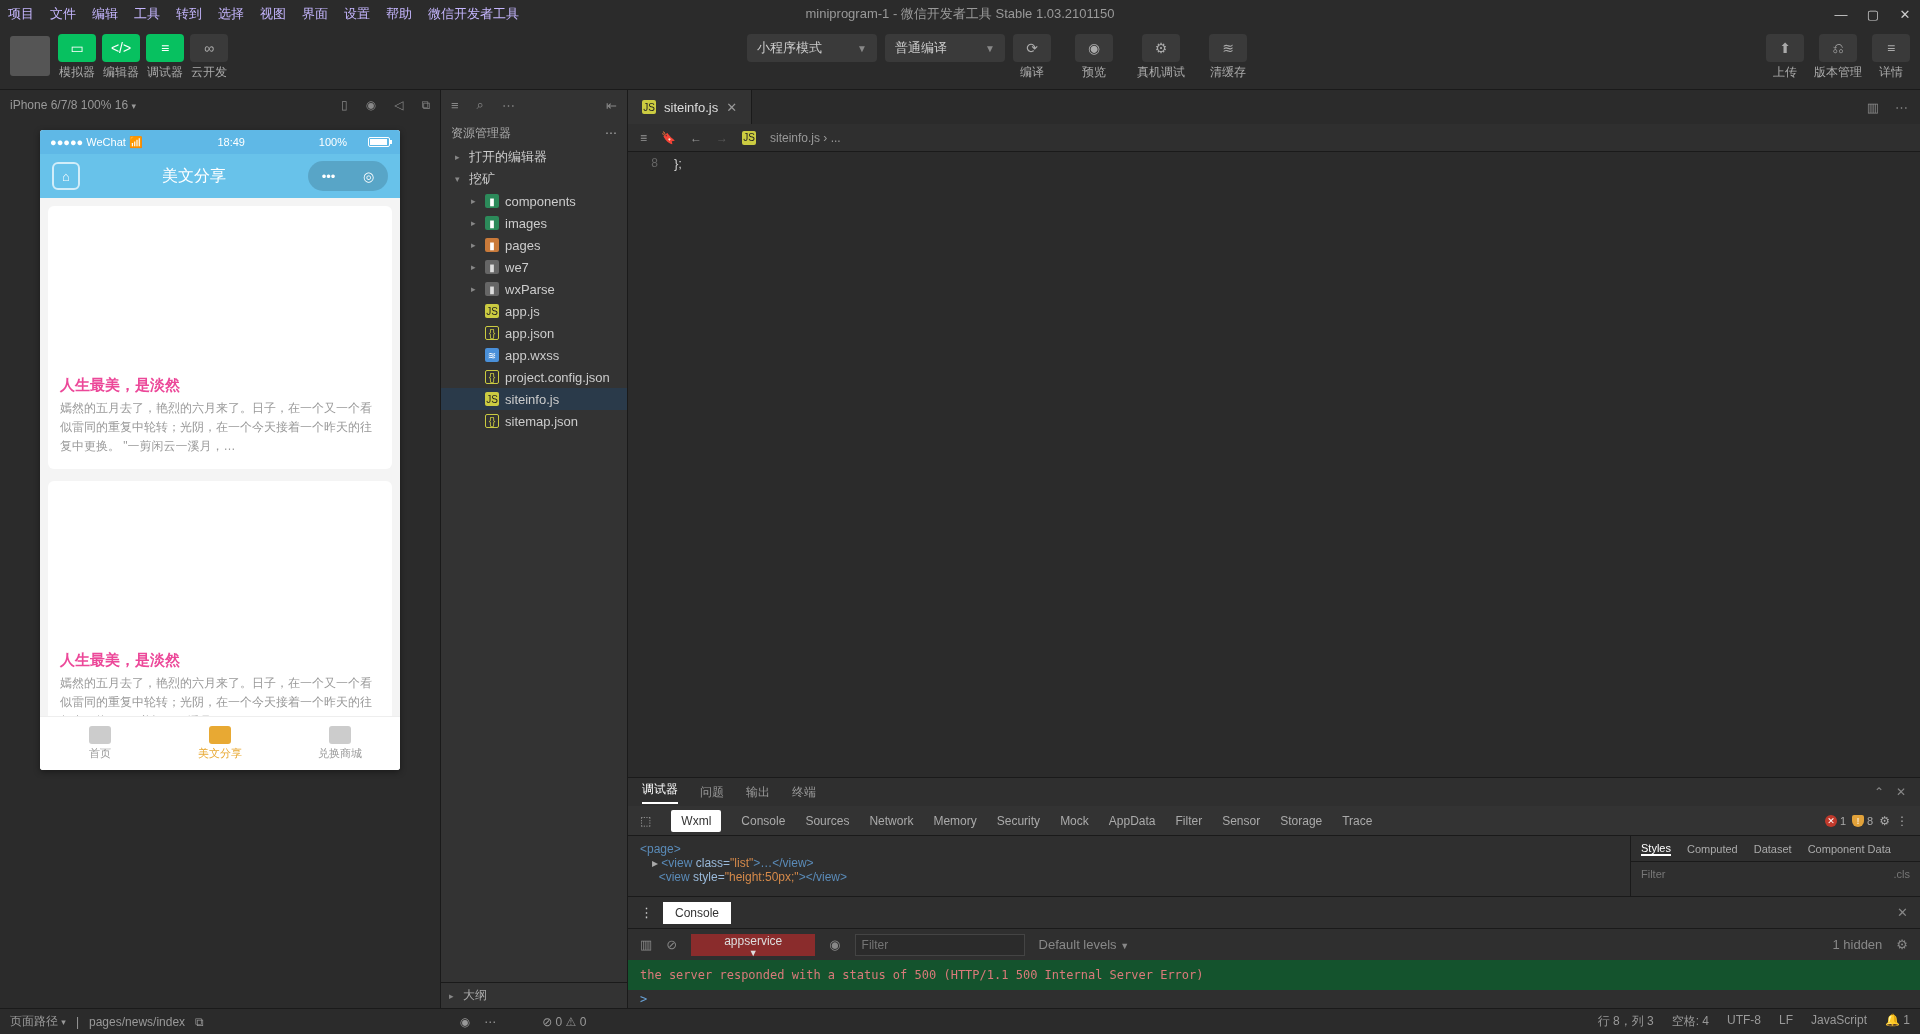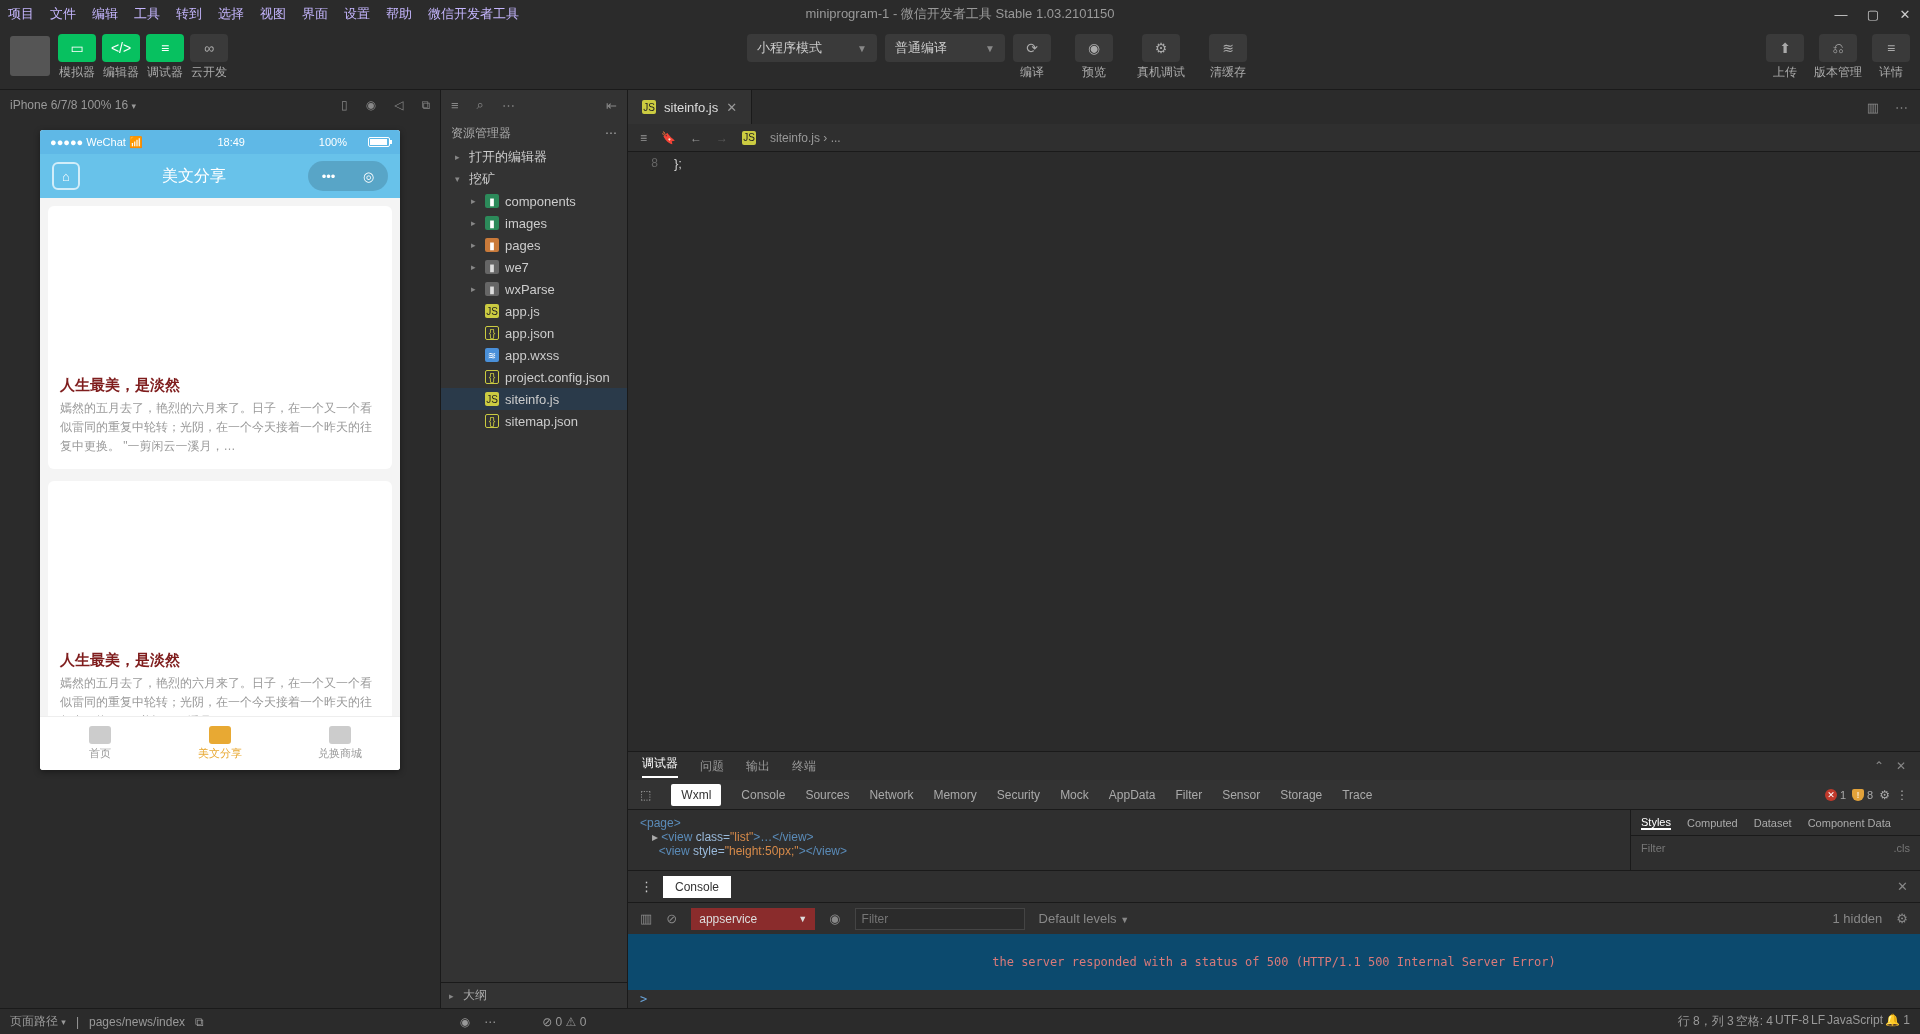--- a/index.html
+++ b/index.html
@@ -37,21 +37,21 @@
 .batt-icon{width:22px;height:10px;border:1px solid #fff;border-radius:2px;position:relative;}
 .batt-icon::after{content:'';position:absolute;right:-3px;top:2px;width:2px;height:4px;background:#fff;}
 .batt-icon::before{content:'';position:absolute;left:1px;top:1px;bottom:1px;right:2px;background:#fff;}
 .nav-bar { height: 44px; background: #68c2ea; display:flex; align-items:center; padding:0 12px; color:#fff;}
 .home-icon{width:28px;height:28px;border:2px solid rgba(255,255,255,.7);border-radius:6px;display:flex;align-items:center;justify-content:center;}
 .nav-title{margin:0 auto;font-size:16px;}
 .capsule{width:80px;height:30px;background:rgba(0,0,0,.15);border-radius:16px;display:flex;align-items:center;justify-content:space-around;color:#fff;}
 .content{flex:1;background:#f4f4f4;overflow-y:auto;padding:8px;}
 .card{background:#fff;border-radius:6px;margin-bottom:12px;padding:12px;}
 .card .image-ph{height:150px;background:#fff;}
-.card h3{font-size:15px;color:#7f1d1d;margin-top:8px;}
+.card h3{font-size:15px;color:#ec4899;margin-top:8px;}
 .card p{font-size:12px;color:#999;line-height:1.6;margin-top:4px;}
 .tabbar{height:54px;background:#fff;border-top:1px solid #eee;display:flex;}
 .tabbar .tab{flex:1;display:flex;flex-direction:column;align-items:center;justify-content:center;font-size:11px;color:#999;gap:2px;}
 .tabbar .tab.active{color:#e8a933;}
 .tabbar .tab-ico{width:22px;height:18px;background:#ccc;border-radius:3px;}
 .tabbar .tab.active .tab-ico{background:#e8a933;}
 .explorer { width: 188px; background: #333; display:flex;flex-direction:column; border-left:1px solid #1a1a1a; border-right:1px solid #1a1a1a;}
 .exp-top{height:30px;display:flex;align-items:center;gap:18px;padding:0 10px;color:#888;}
 .exp-header{height:26px;display:flex;align-items:center;justify-content:space-between;padding:0 10px;color:#aaa;font-size:12px;gap:20px;}
 .tree{flex:1;font-size:13px;overflow:auto;}
@@ -95,29 +95,29 @@
 .dom-view .attr{color:#9abadb;}
 .dom-view .val{color:#d68a4a;}
 .styles-pane{width:290px;border-left:1px solid #1a1a1a;display:flex;flex-direction:column;}
 .styles-tabs{height:26px;display:flex;align-items:center;gap:16px;padding:0 10px;font-size:11px;color:#aaa;border-bottom:1px solid #1a1a1a;}
 .styles-tabs .active{color:#fff;border-bottom:2px solid #fff;}
 .styles-filter{height:24px;display:flex;align-items:center;justify-content:space-between;padding:0 10px;font-size:11px;color:#777;}
 .console-bar{height:32px;background:#2f2f2f;border-top:1px solid #1a1a1a;display:flex;align-items:center;padding:0 12px;gap:10px;}
 .console-title{background:#fff;color:#333;padding:4px 12px;font-size:12px;}
 .console-bar .right{margin-left:auto;color:#888;}
 .console-ctl{height:32px;display:flex;align-items:center;gap:14px;padding:0 12px;color:#888;border-top:1px solid #1a1a1a;}
-.ctx-sel{height:22px;width:124px;background:#8a2c2c;color:#ddd;display:flex;align-items:center;justify-content:space-between;padding:0 8px;font-size:12px;}
+.ctx-sel{height:22px;width:124px;background:#8a2c2c;color:#ddd;display:flex;align-items:center;justify-content:space-between;padding:0 8px;font-size:12px;flex-direction:column;}
 .filter-input{flex:1;max-width:170px;height:22px;background:#2b2b2b;border:1px solid #444;padding:0 6px;color:#888;font-size:12px;}
-.console-out{font-family:Consolas,monospace;font-size:12px;padding:21px 12px;color:#d97a7a;background:#0c4a6e;text-align:center;}
+.console-out{font-family:Consolas,monospace;font-size:12px;padding:8px 12px;color:#d97a7a;background:#14532d;}
 .console-prompt{font-family:Consolas,monospace;font-size:12px;padding:2px 12px;color:#6aa3d8;}
 .statusbar{height:26px;background:#2b2b2b;border-top:1px solid #1a1a1a;display:flex;align-items:center;padding:0 10px;gap:16px;color:#999;font-size:12px;}
 .statusbar-left{display:flex;align-items:center;gap:10px;}
 .statusbar-sim-r{margin-left:240px;display:flex;gap:14px;}
 .statusbar .sep{flex:1;}
-.statusbar-right{display:flex;gap:2px;text-align:center;}
+.statusbar-right{display:flex;gap:18px;text-align:center;}
 .chevd{font-size:9px;}
 </style>
 </head>
 <body>
 
 <div class="titlebar">
   <div class="menus">
     <span>项目</span>
     <span>文件</span>
     <span>编辑</span>

